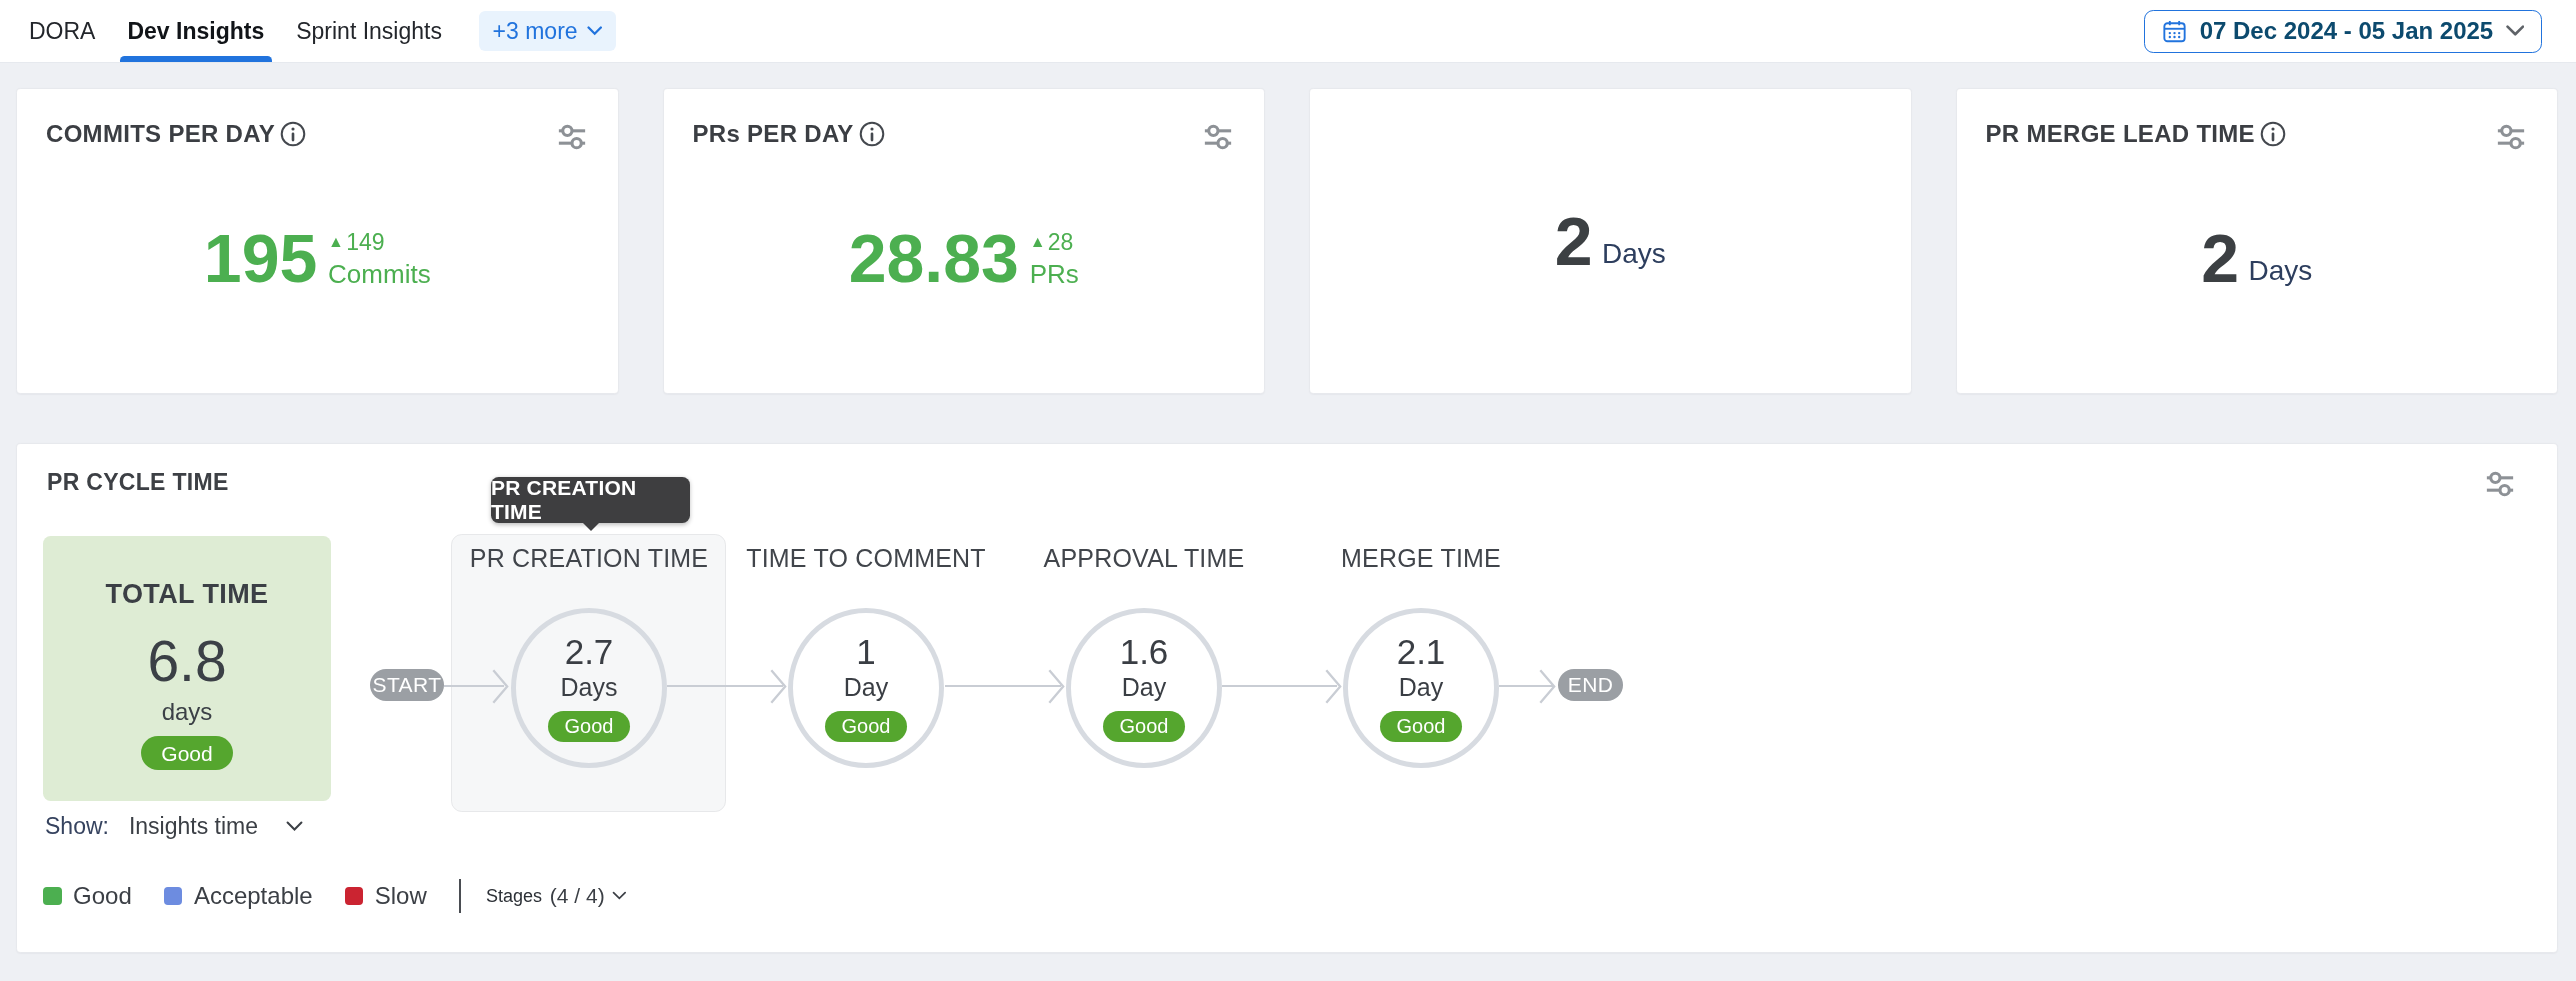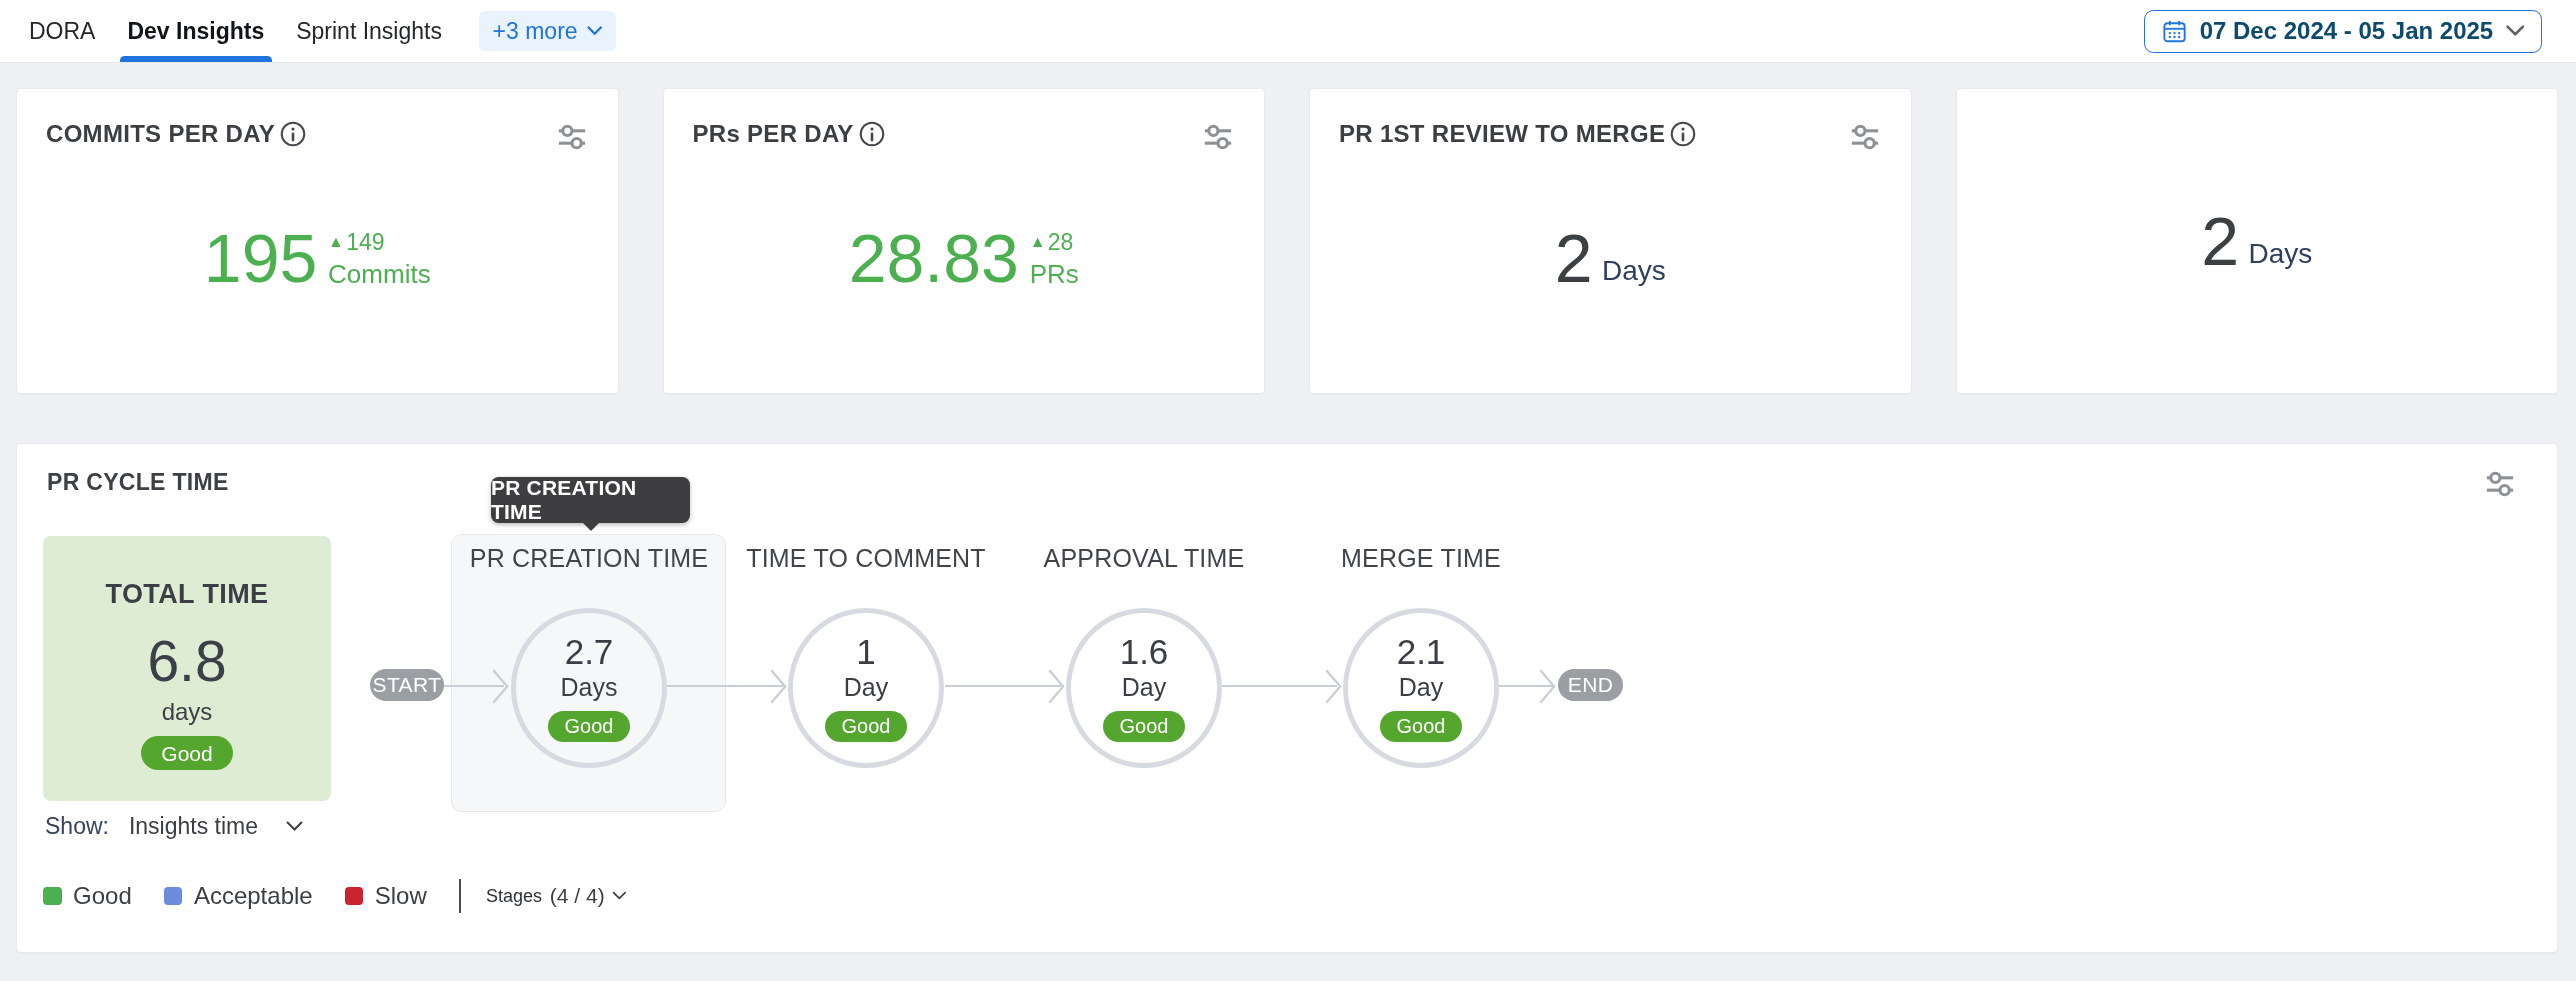--- a/index.html
+++ b/index.html
@@ -48,21 +48,21 @@
     border-radius:4.6px; box-shadow:0 0.8px 1.5px rgba(20,30,50,.04);
     padding:31px 29px; display:flex; flex-direction:column;
   }
   .mcard-head { display:flex; align-items:flex-start; justify-content:space-between; }
   .mcard-title {
     display:flex; align-items:center; gap:4px;
     font-size:24px; font-weight:600; color:#3b3e43; letter-spacing:0.3px; white-space:nowrap;
   }
   .mcard-body { flex:1; display:flex; align-items:center; justify-content:center; }
   .val-row { display:flex; align-items:flex-end; }
-  .big-val { font-size:68px; line-height:.92; font-weight:400; }
+  .big-val { font-size:68px; line-height:.92; font-weight:700; }
   .green { color:#4caf50; }
   .dark-val { color:#3c4043; }
   .delta-col { display:flex; flex-direction:column; align-items:flex-start; margin-left:10.8px; padding-bottom:2.3px; }
   .delta { font-size:23px; color:#4caf50; display:flex; align-items:center; line-height:1; }
   .delta .tri { font-size:16px; margin-right:2.3px; }
   .unit-green { font-size:26px; color:#4caf50; margin-top:7px; line-height:1; }
   .unit-dark { font-size:28px; color:#2d3e5e; margin-left:9.3px; padding-bottom:4.6px; line-height:1; }
   
   .cycle-card {
     position:absolute; top:443px; left:16px; width:2542px; height:510px;
@@ -260,51 +260,51 @@
             <span class="tri">▲</span>
             <span>28</span>
           </span>
           <span class="unit-green">PRs</span>
         </span>
       </div>
     </div>
   </section>
 
   <section class="mcard">
+    <div class="mcard-body">
+      <div class="val-row">
+        <span class="big-val dark-val">2</span>
+        <span class="unit-dark">Days</span>
+      </div>
+    </div>
+  </section>
+
+  <section class="mcard">
     <div class="mcard-head">
       <div class="mcard-title">
-        <span>PR 1ST REVIEW TO MERGE</span>
+        <span>PR MERGE LEAD TIME</span>
         <span class="icon">
           <svg width="28" height="28" viewBox="0 0 36 36">
               <circle cx="18" cy="18" r="14.5" stroke="#44484e" stroke-width="2.6" fill="none"></circle>
               <circle cx="18" cy="11.5" r="2" fill="#44484e"></circle>
               <rect x="16.3" y="16" width="3.4" height="11.5" rx="1.7" fill="#44484e"></rect>
             </svg>
         </span>
       </div>
       <span class="icon">
         <svg width="34" height="34" viewBox="0 0 44 44">
             <g stroke="#8d9196" stroke-width="4" fill="#fff">
               <line x1="5" y1="14" x2="39" y2="14"></line>
               <circle cx="16" cy="14" r="6"></circle>
               <line x1="5" y1="30" x2="39" y2="30"></line>
               <circle cx="28" cy="30" r="6"></circle>
             </g>
           </svg>
       </span>
     </div>
-    <div class="mcard-body">
-      <div class="val-row">
-        <span class="big-val dark-val">2</span>
-        <span class="unit-dark">Days</span>
-      </div>
-    </div>
-  </section>
-
-  <section class="mcard">
     <div class="mcard-body">
       <div class="val-row">
         <span class="big-val dark-val">2</span>
         <span class="unit-dark">Days</span>
       </div>
     </div>
   </section>
 </div>
 
 <section class="cycle-card">

